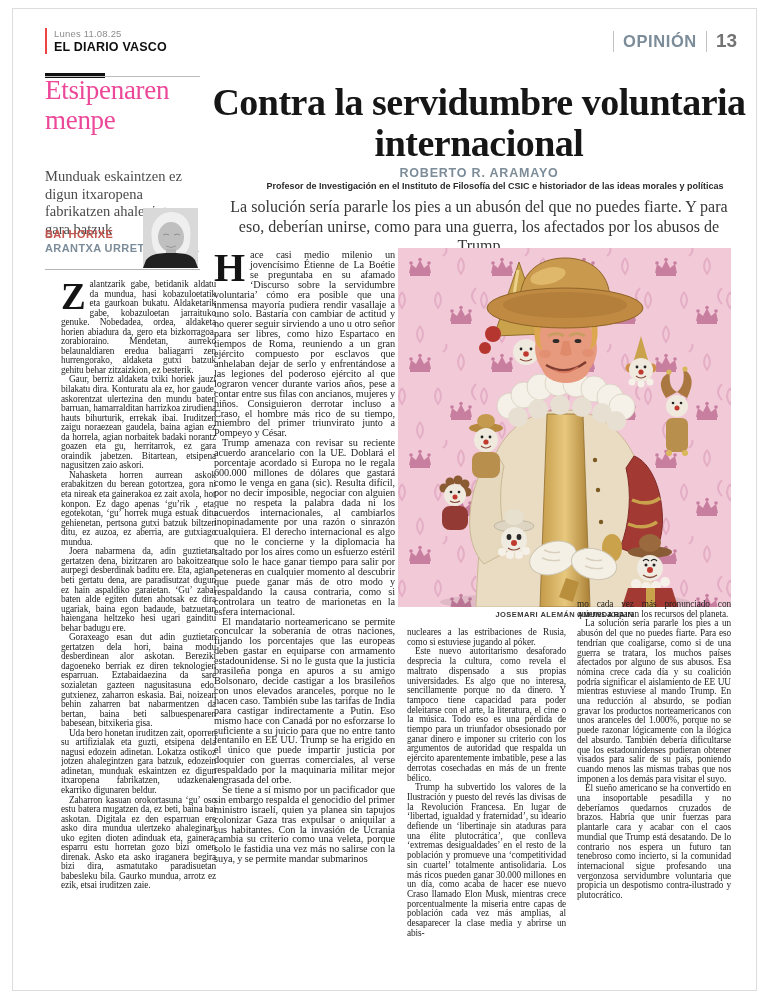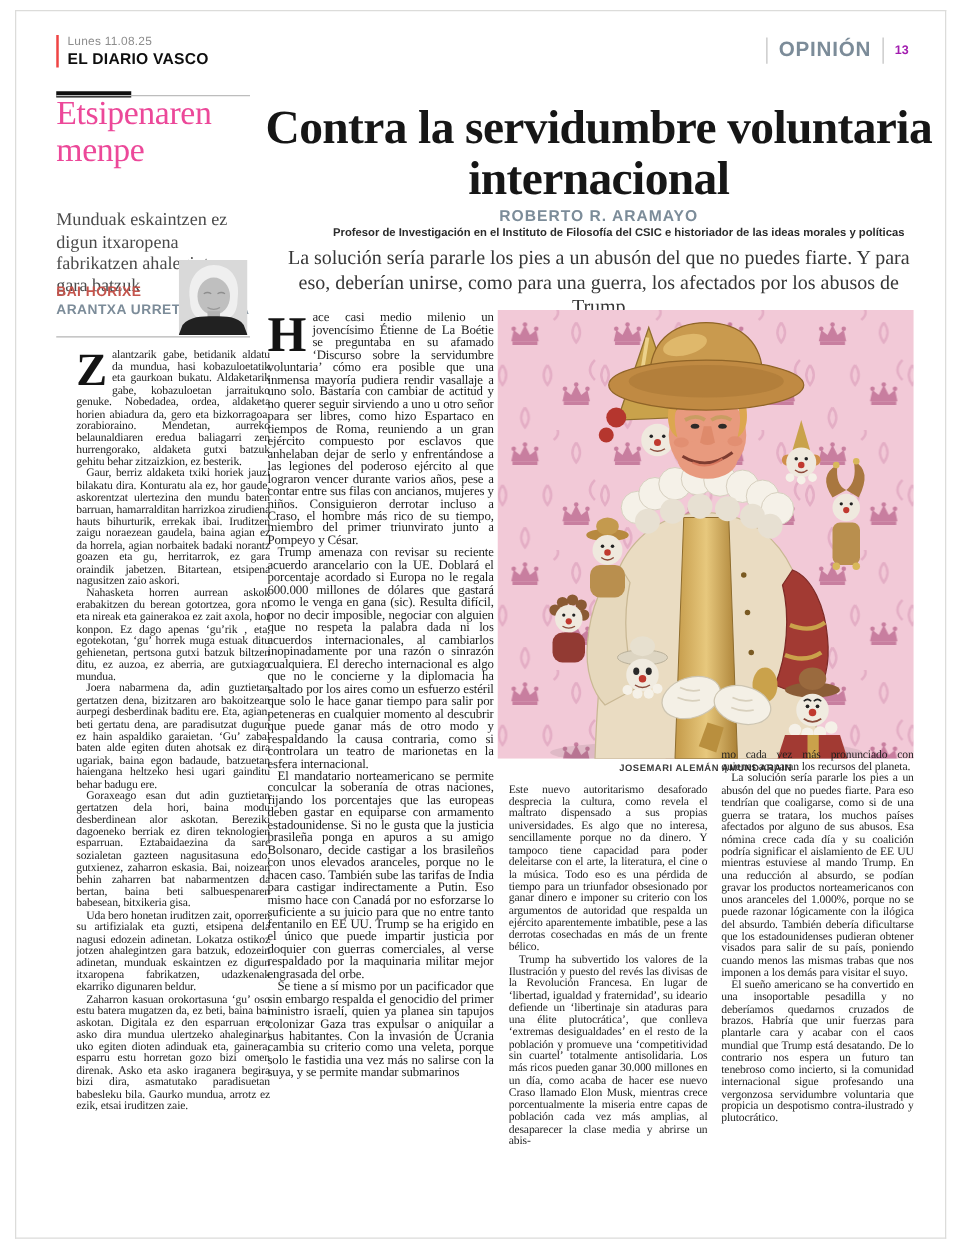--- a/index.html
+++ b/index.html
@@ -9,21 +9,21 @@
   .edge{position:absolute;background:#dcdcda;}
   
   .mast{position:absolute;top:28px;left:45px;border-left:2px solid #ef4444;padding-left:7px;
         font-family:"Liberation Sans", sans-serif;}
   .mast .date{font-size:9.5px;color:#8d8d8d;letter-spacing:.2px;}
   .mast .name{font-size:12.5px;font-weight:800;color:#0e0e0e;letter-spacing:.2px;margin-top:1px;}
   .section-block{position:absolute;top:30px;left:604px;display:flex;align-items:center;
                  font-family:"Liberation Sans", sans-serif;}
   .vbar{width:1px;height:21px;background:#c2c2c2;margin:0 9px;}
   .section{font-size:16.5px;font-weight:800;color:#7c8c99;letter-spacing:.6px;}
-  .pagenum{font-size:10px;font-weight:800;color:#a21caf;}
+  .pagenum{font-size:19px;font-weight:800;color:#737373;}
   
   .l-hairline{position:absolute;top:76px;left:45px;width:155px;height:1px;background:#bdbdbd;}
   .l-bar{position:absolute;top:73px;left:45px;width:60px;height:5px;background:#101010;}
   .l-title{position:absolute;top:76px;left:45px;width:160px;font-size:27px;line-height:1.1;
            font-weight:400;color:#ec4899;letter-spacing:-.3px;}
   .l-stand{position:absolute;top:168px;left:45px;width:158px;font-size:14.5px;line-height:1.22;color:#4a4a4a;}
   .l-author{position:absolute;top:208px;left:45px;width:155px;height:60px;}
   .l-kicker{position:absolute;left:0;top:20px;font-family:"Liberation Sans", sans-serif;
             font-size:11px;font-weight:700;letter-spacing:.4px;line-height:1.25;}
   .l-kicker .red{color:#c4544c;}
@@ -324,20 +324,21 @@
         <ellipse cx="155" cy="310" rx="24" ry="16" transform="rotate(-18 155 310)" fill="#f4f0e6" stroke="#cdc5b2" stroke-width="1"></ellipse>
         <ellipse cx="196" cy="316" rx="23" ry="15" transform="rotate(14 196 316)" fill="#f4f0e6" stroke="#cdc5b2" stroke-width="1"></ellipse>
         <path d="M146 302 Q154 306 162 304 M144 310 Q153 314 162 312" stroke="#d8d0bd" stroke-width="1.4" fill="none"></path>
         <path d="M188 310 Q196 314 204 312 M187 318 Q196 322 205 320" stroke="#d8d0bd" stroke-width="1.4" fill="none"></path>
         <path d="M168 330 L181 334 L175 354 L161 349 Z" fill="#b98f3e"></path>
       </svg>
     </figure>
     <figcaption class="figcap">JOSEMARI ALEMÁN AMUNDARAIN</figcaption>
 
     <div class="mcol colB">
+        <p>nucleares a las estribaciones de Rusia, como si estuviese jugando al póker.</p>
         <p>Este nuevo autoritarismo desaforado desprecia la cultura, como revela el maltrato dispensado a sus propias universidades. Es algo que no interesa, sencillamente porque no da dinero. Y tampoco tiene capacidad para poder deleitarse con el arte, la literatura, el cine o la música. Todo eso es una pérdida de tiempo para un triunfador obsesionado por ganar dinero e imponer su criterio con los argumentos de autoridad que respalda un ejército aparentemente imbatible, pese a las derrotas cosechadas en más de un frente bélico.</p>
         <p>Trump ha subvertido los valores de la Ilustración y puesto del revés las divisas de la Revolución Francesa. En lugar de ‘libertad, igualdad y fraternidad’, su ideario defiende un ‘libertinaje sin ataduras para una élite plutocrática’, que conlleva ‘extremas desigualdades’ en el resto de la población y promueve una ‘competitividad sin cuartel’ totalmente antisolidaria. Los más ricos pueden ganar 30.000 millones en un día, como acaba de hacer ese nuevo Craso llamado Elon Musk, mientras crece porcentualmente la miseria entre capas de población cada vez más amplias, al desaparecer la clase media y abrirse un abis-</p>
       </div>
     <div class="mcol colC">
         <p>mo cada vez más pronunciado con quienes acaparan los recursos del planeta.</p>
         <p>La solución sería pararle los pies a un abusón del que no puedes fiarte. Para eso tendrían que coaligarse, como si de una guerra se tratara, los muchos países afectados por alguno de sus abusos. Esa nómina crece cada día y su coalición podría significar el aislamiento de EE UU mientras estuviese al mando Trump. En una reducción al absurdo, se podían gravar los productos norteamericanos con unos aranceles del 1.000%, porque no se puede razonar lógicamente con la ilógica del absurdo. También debería dificultarse que los estadounidenses pudieran obtener visados para salir de su país, poniendo cuando menos las mismas trabas que nos imponen a los demás para visitar el suyo.</p>
         <p>El sueño americano se ha convertido en una insoportable pesadilla y no deberíamos quedarnos cruzados de brazos. Habría que unir fuerzas para plantarle cara y acabar con el caos mundial que Trump está desatando. De lo contrario nos espera un futuro tan tenebroso como incierto, si la comunidad internacional sigue profesando una vergonzosa servidumbre voluntaria que propicia un despotismo contra-ilustrado y plutocrático.</p>
       </div>
   </main>
 

